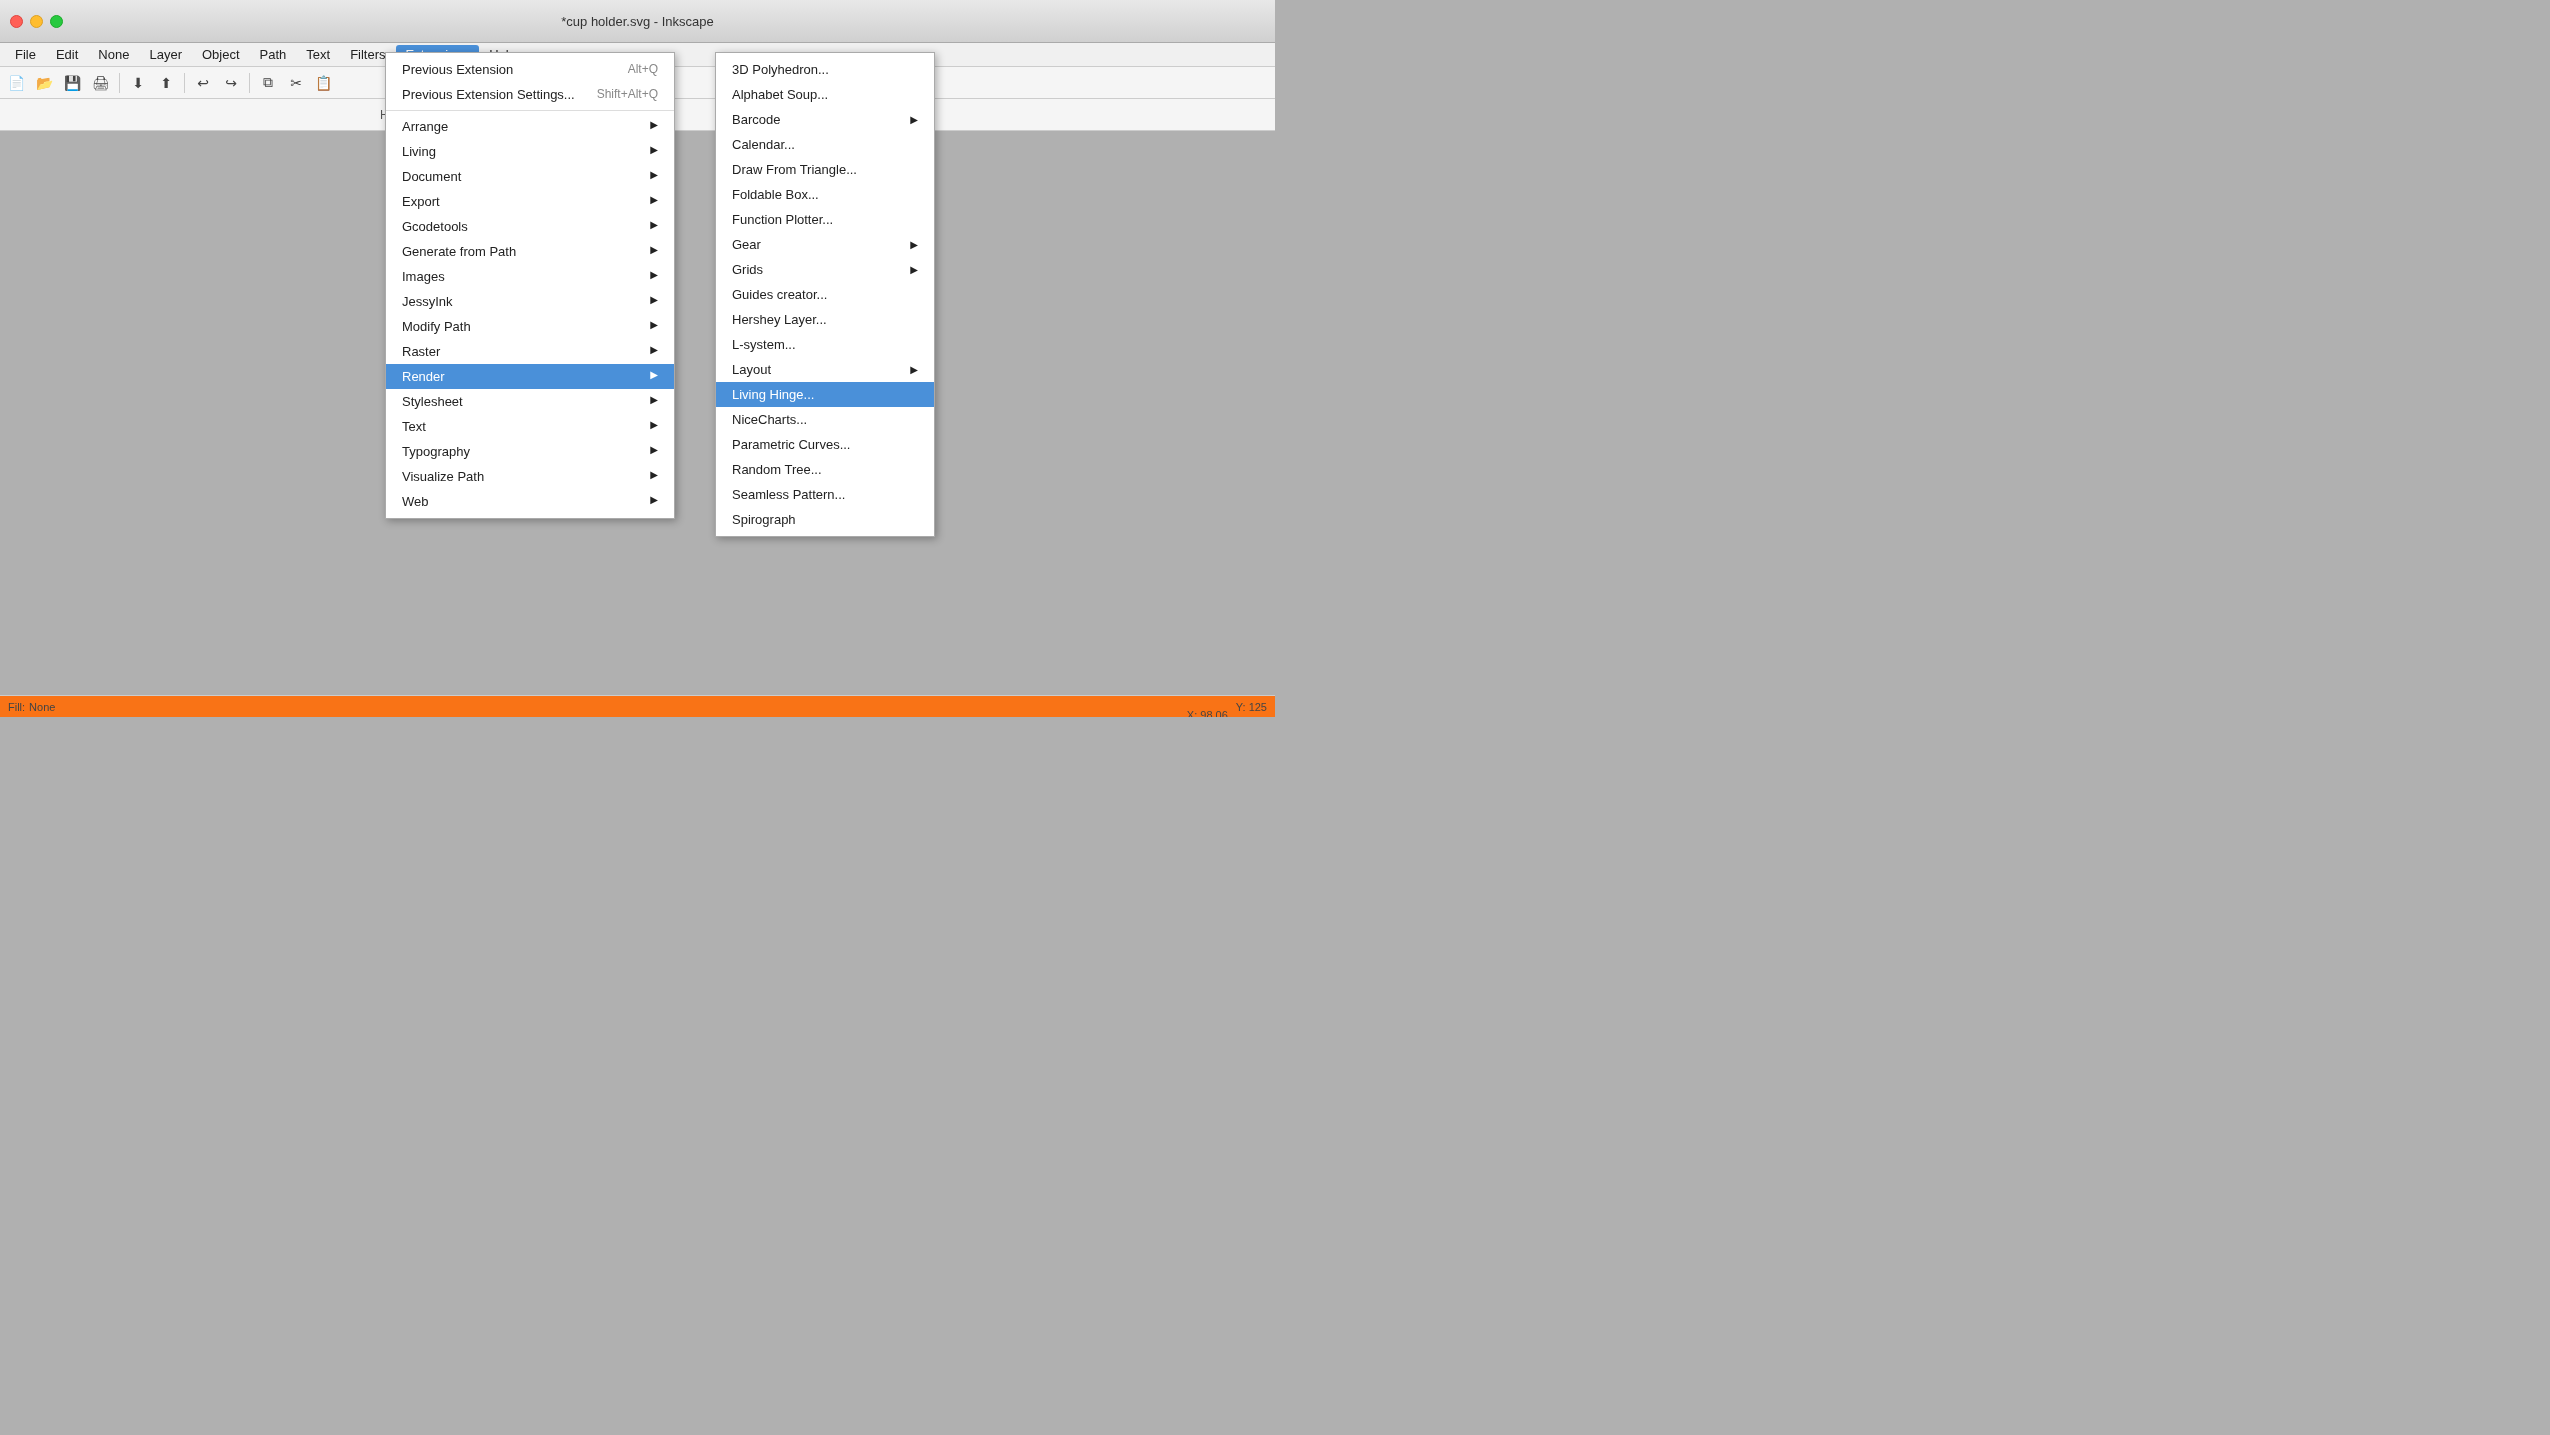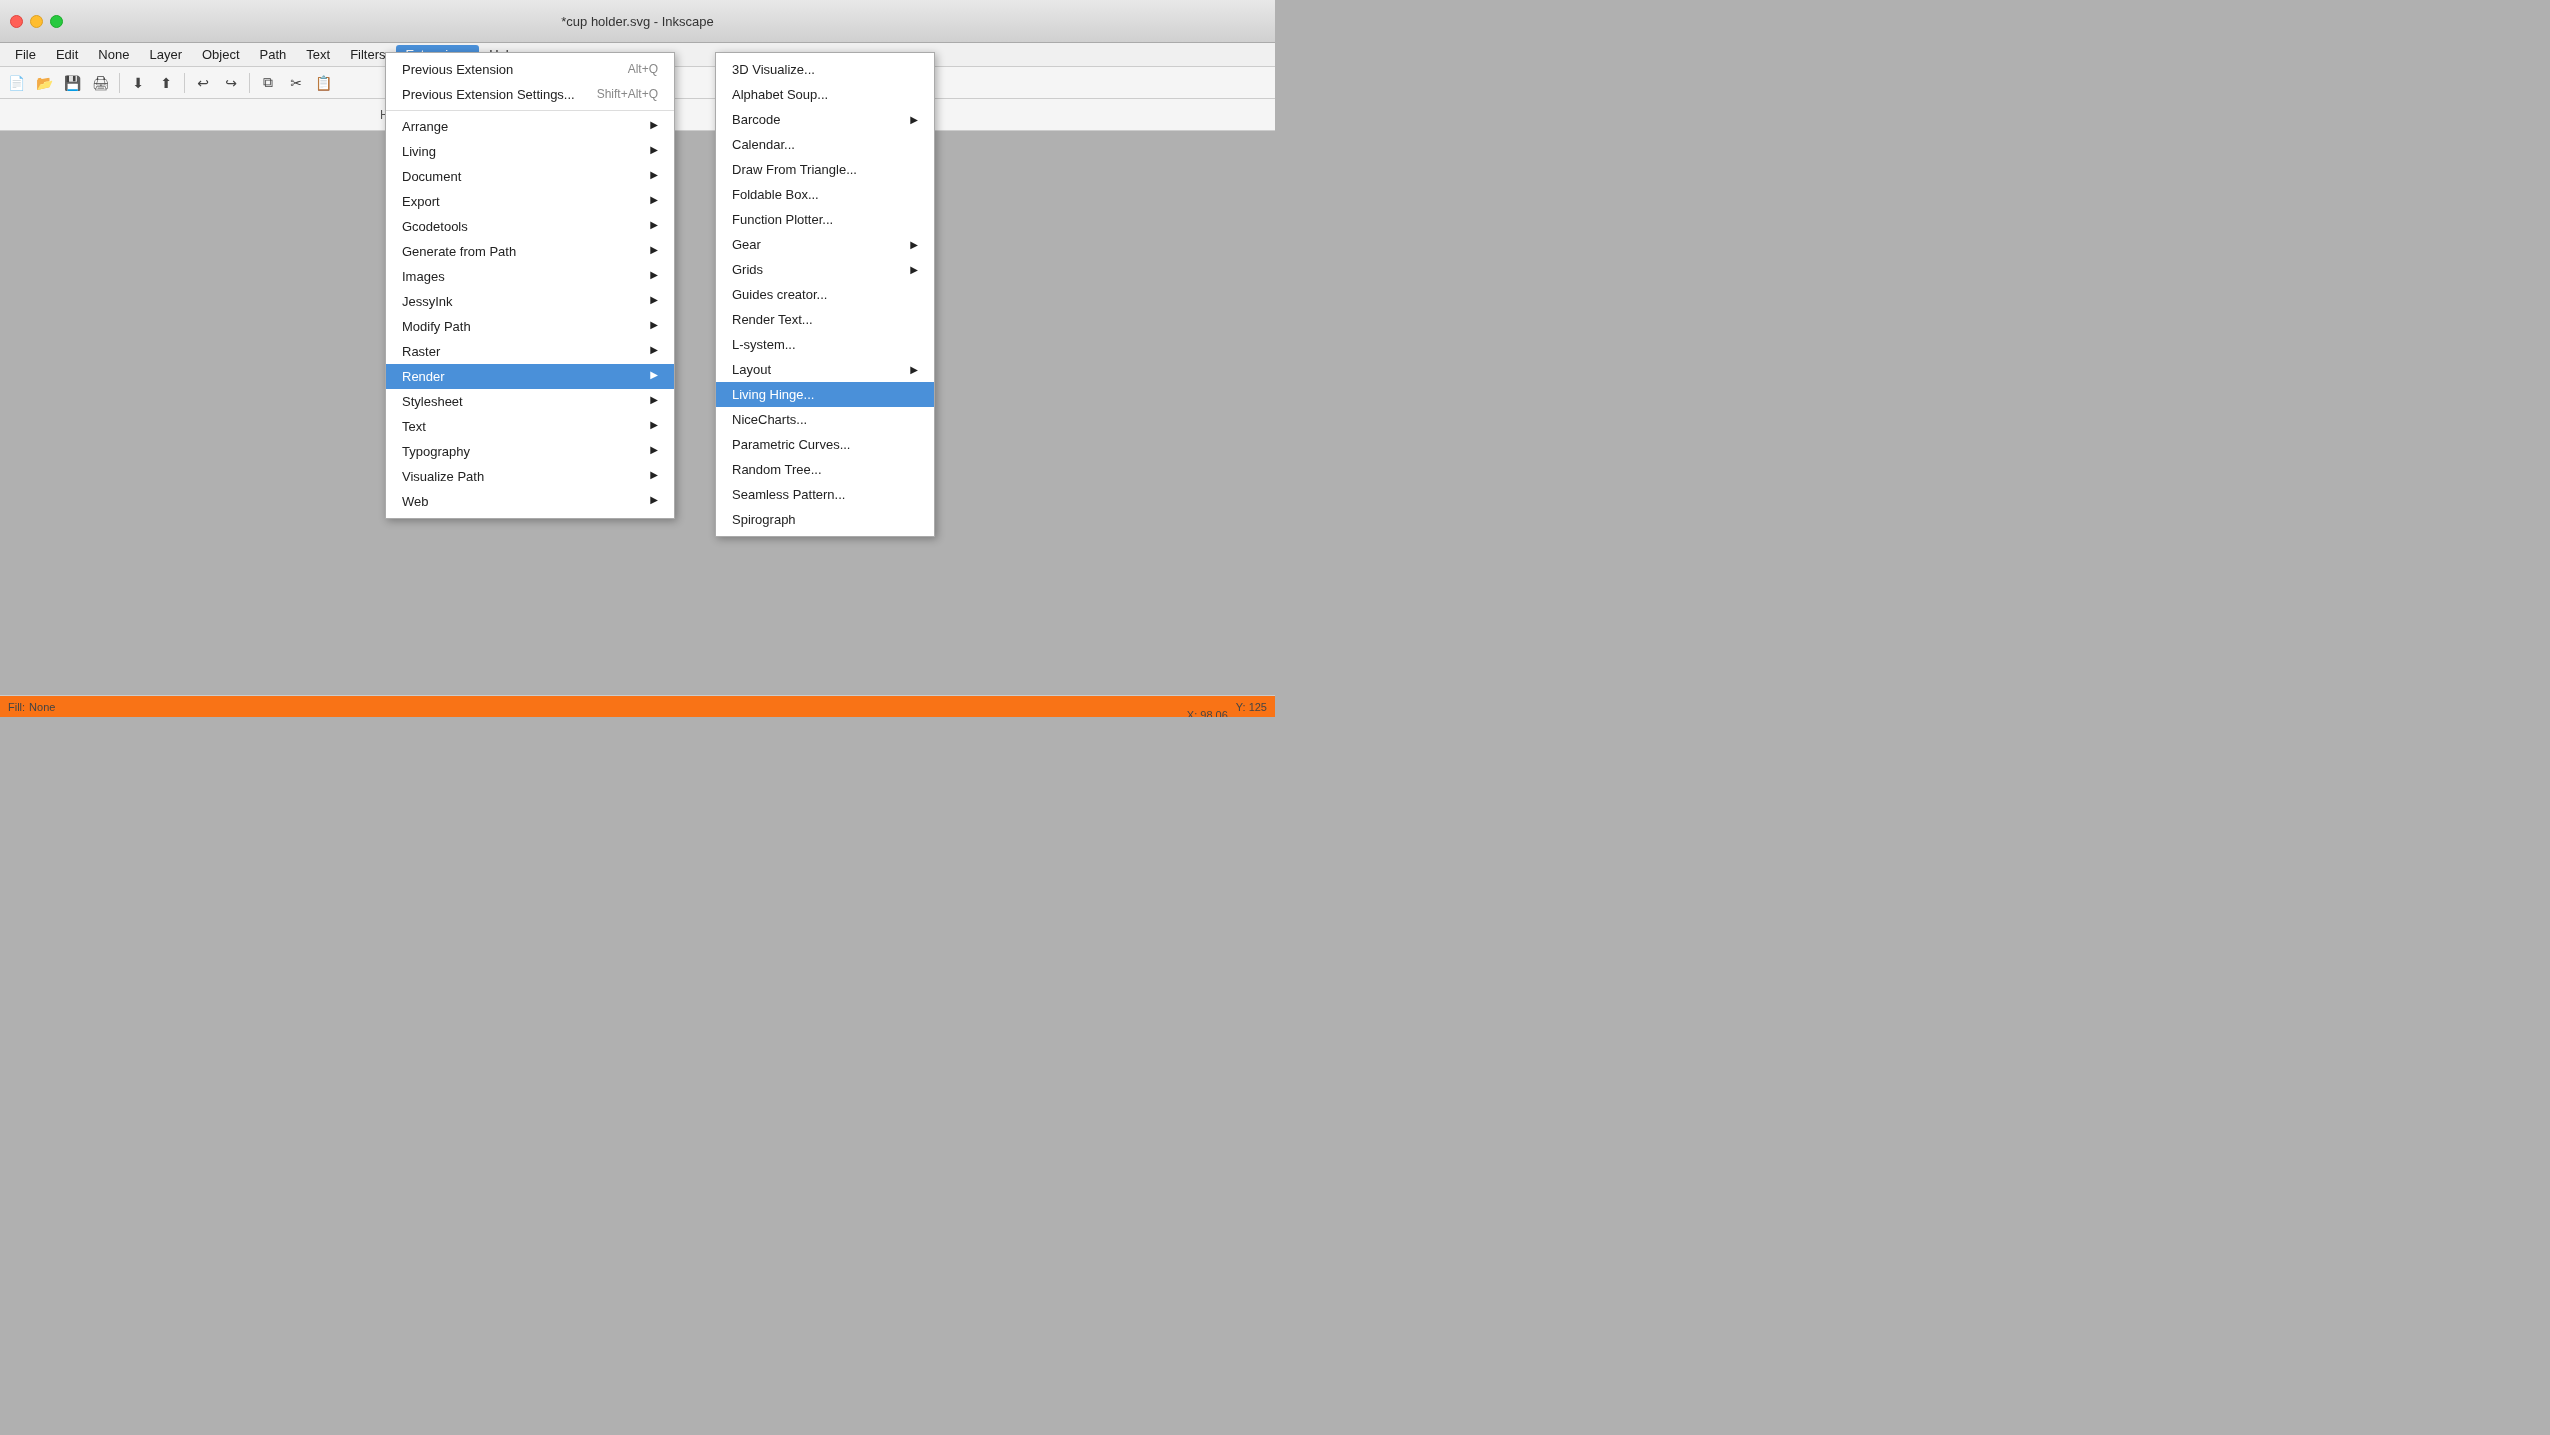--- a/index.html
+++ b/index.html
@@ -269,21 +269,21 @@
     <span class="dd-arrow">▶</span>
   </div>
   <div class="dd-item">
     <span>Web</span>
     <span class="dd-arrow">▶</span>
   </div>
 </div>
 
 <div id="submenu-render">
   <div class="sub-item">
-    <span>3D Visualize...</span>
+    <span>3D Polyhedron...</span>
   </div>
   <div class="sub-item">
     <span>Alphabet Soup...</span>
   </div>
   <div class="sub-item">
     <span>Barcode</span>
     <span class="arrow">▶</span>
   </div>
   <div class="sub-item">
     <span>Calendar...</span>
@@ -302,21 +302,21 @@
     <span class="arrow">▶</span>
   </div>
   <div class="sub-item">
     <span>Grids</span>
     <span class="arrow">▶</span>
   </div>
   <div class="sub-item">
     <span>Guides creator...</span>
   </div>
   <div class="sub-item">
-    <span>Render Text...</span>
+    <span>Hershey Layer...</span>
   </div>
   <div class="sub-item">
     <span>L-system...</span>
   </div>
   <div class="sub-item">
     <span>Layout</span>
     <span class="arrow">▶</span>
   </div>
   <div class="sub-item highlighted">
     <span>Living Hinge...</span>

